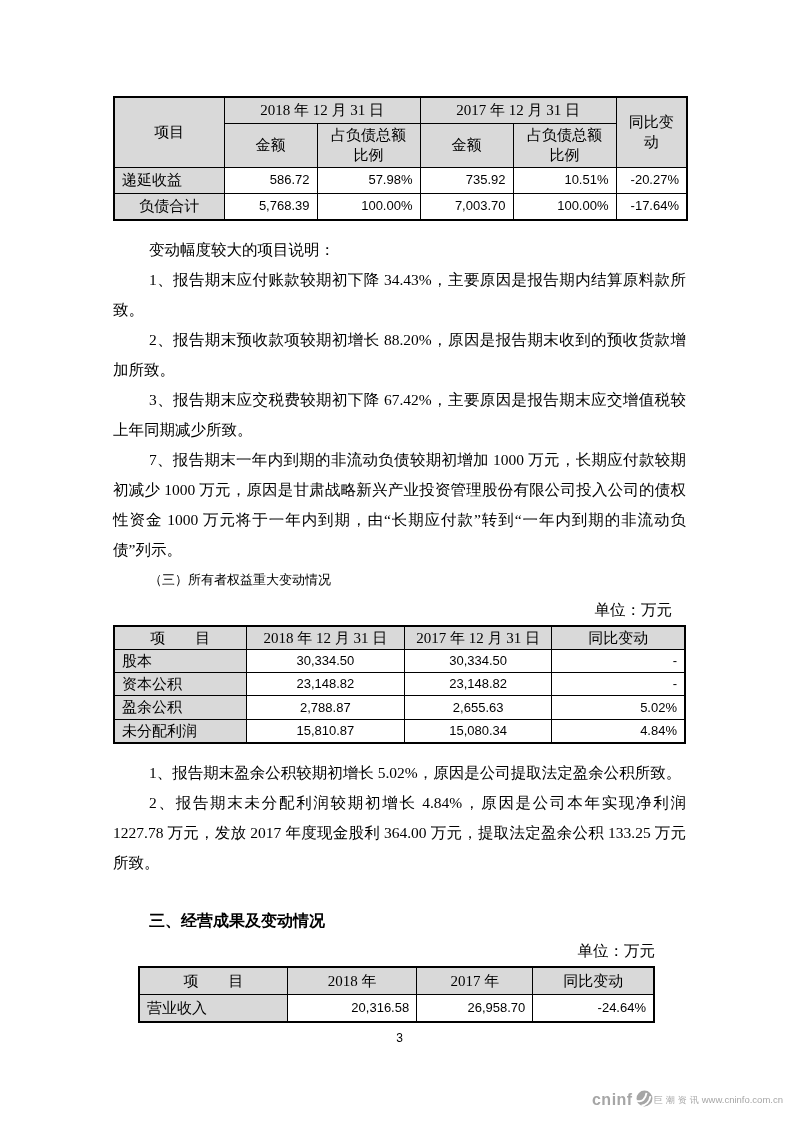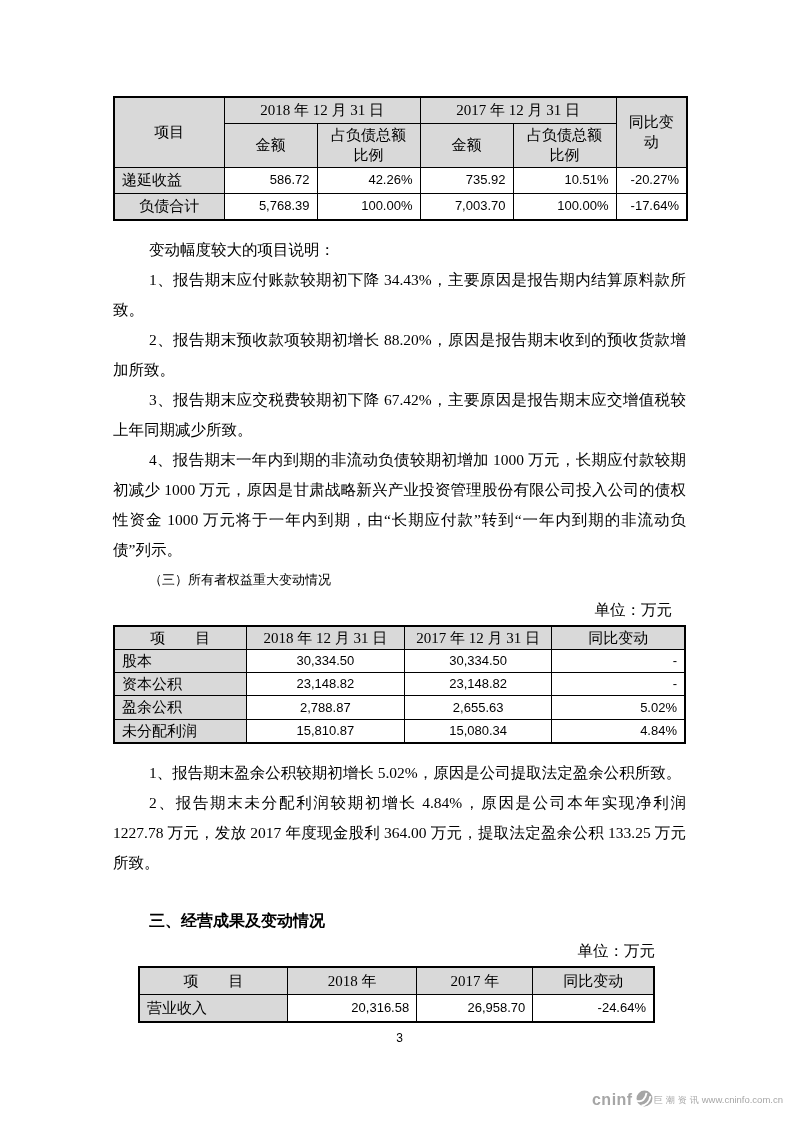--- a/index.html
+++ b/index.html
@@ -112,41 +112,41 @@
             <div class="wrap5">占负债总额比例</div>
           </td>
       <td class="g c">金额</td>
       <td class="g c">
             <div class="wrap5">占负债总额比例</div>
           </td>
     </tr>
     <tr class="dr">
       <td class="g l">递延收益</td>
       <td class="r num">586.72</td>
-      <td class="r num">42.26%</td>
+      <td class="r num">57.98%</td>
       <td class="r num">735.92</td>
       <td class="r num">10.51%</td>
       <td class="r num">-20.27%</td>
     </tr>
     <tr class="dr">
       <td class="g c b">负债合计</td>
       <td class="r num">5,768.39</td>
       <td class="r num">100.00%</td>
       <td class="r num">7,003.70</td>
       <td class="r num">100.00%</td>
       <td class="r num">-17.64%</td>
     </tr>
   </tbody>
     </table>
 
   <p class="para intro">变动幅度较大的项目说明：</p>
   <p class="para">1、报告期末应付账款较期初下降 34.43%，主要原因是报告期内结算原料款所致。</p>
   <p class="para">2、报告期末预收款项较期初增长 88.20%，原因是报告期末收到的预收货款增加所致。</p>
   <p class="para">3、报告期末应交税费较期初下降 67.42%，主要原因是报告期末应交增值税较上年同期减少所致。</p>
-  <p class="para">4、报告期末一年内到期的非流动负债较期初增加 1000 万元，长期应付款较期初减少 1000 万元，原因是甘肃战略新兴产业投资管理股份有限公司投入公司的债权性资金 1000 万元将于一年内到期，由“长期应付款”转到“一年内到期的非流动负债”列示。</p>
+  <p class="para">7、报告期末一年内到期的非流动负债较期初增加 1000 万元，长期应付款较期初减少 1000 万元，原因是甘肃战略新兴产业投资管理股份有限公司投入公司的债权性资金 1000 万元将于一年内到期，由“长期应付款”转到“一年内到期的非流动负债”列示。</p>
 
   <div class="sec-title">（三）所有者权益重大变动情况</div>
   <div class="unit">单位：万元</div>
 
   <table class="doc t2">
     <colgroup>
         <col style="width:131px">
         <col style="width:157px">
         <col style="width:146px">
         <col style="width:132px">

